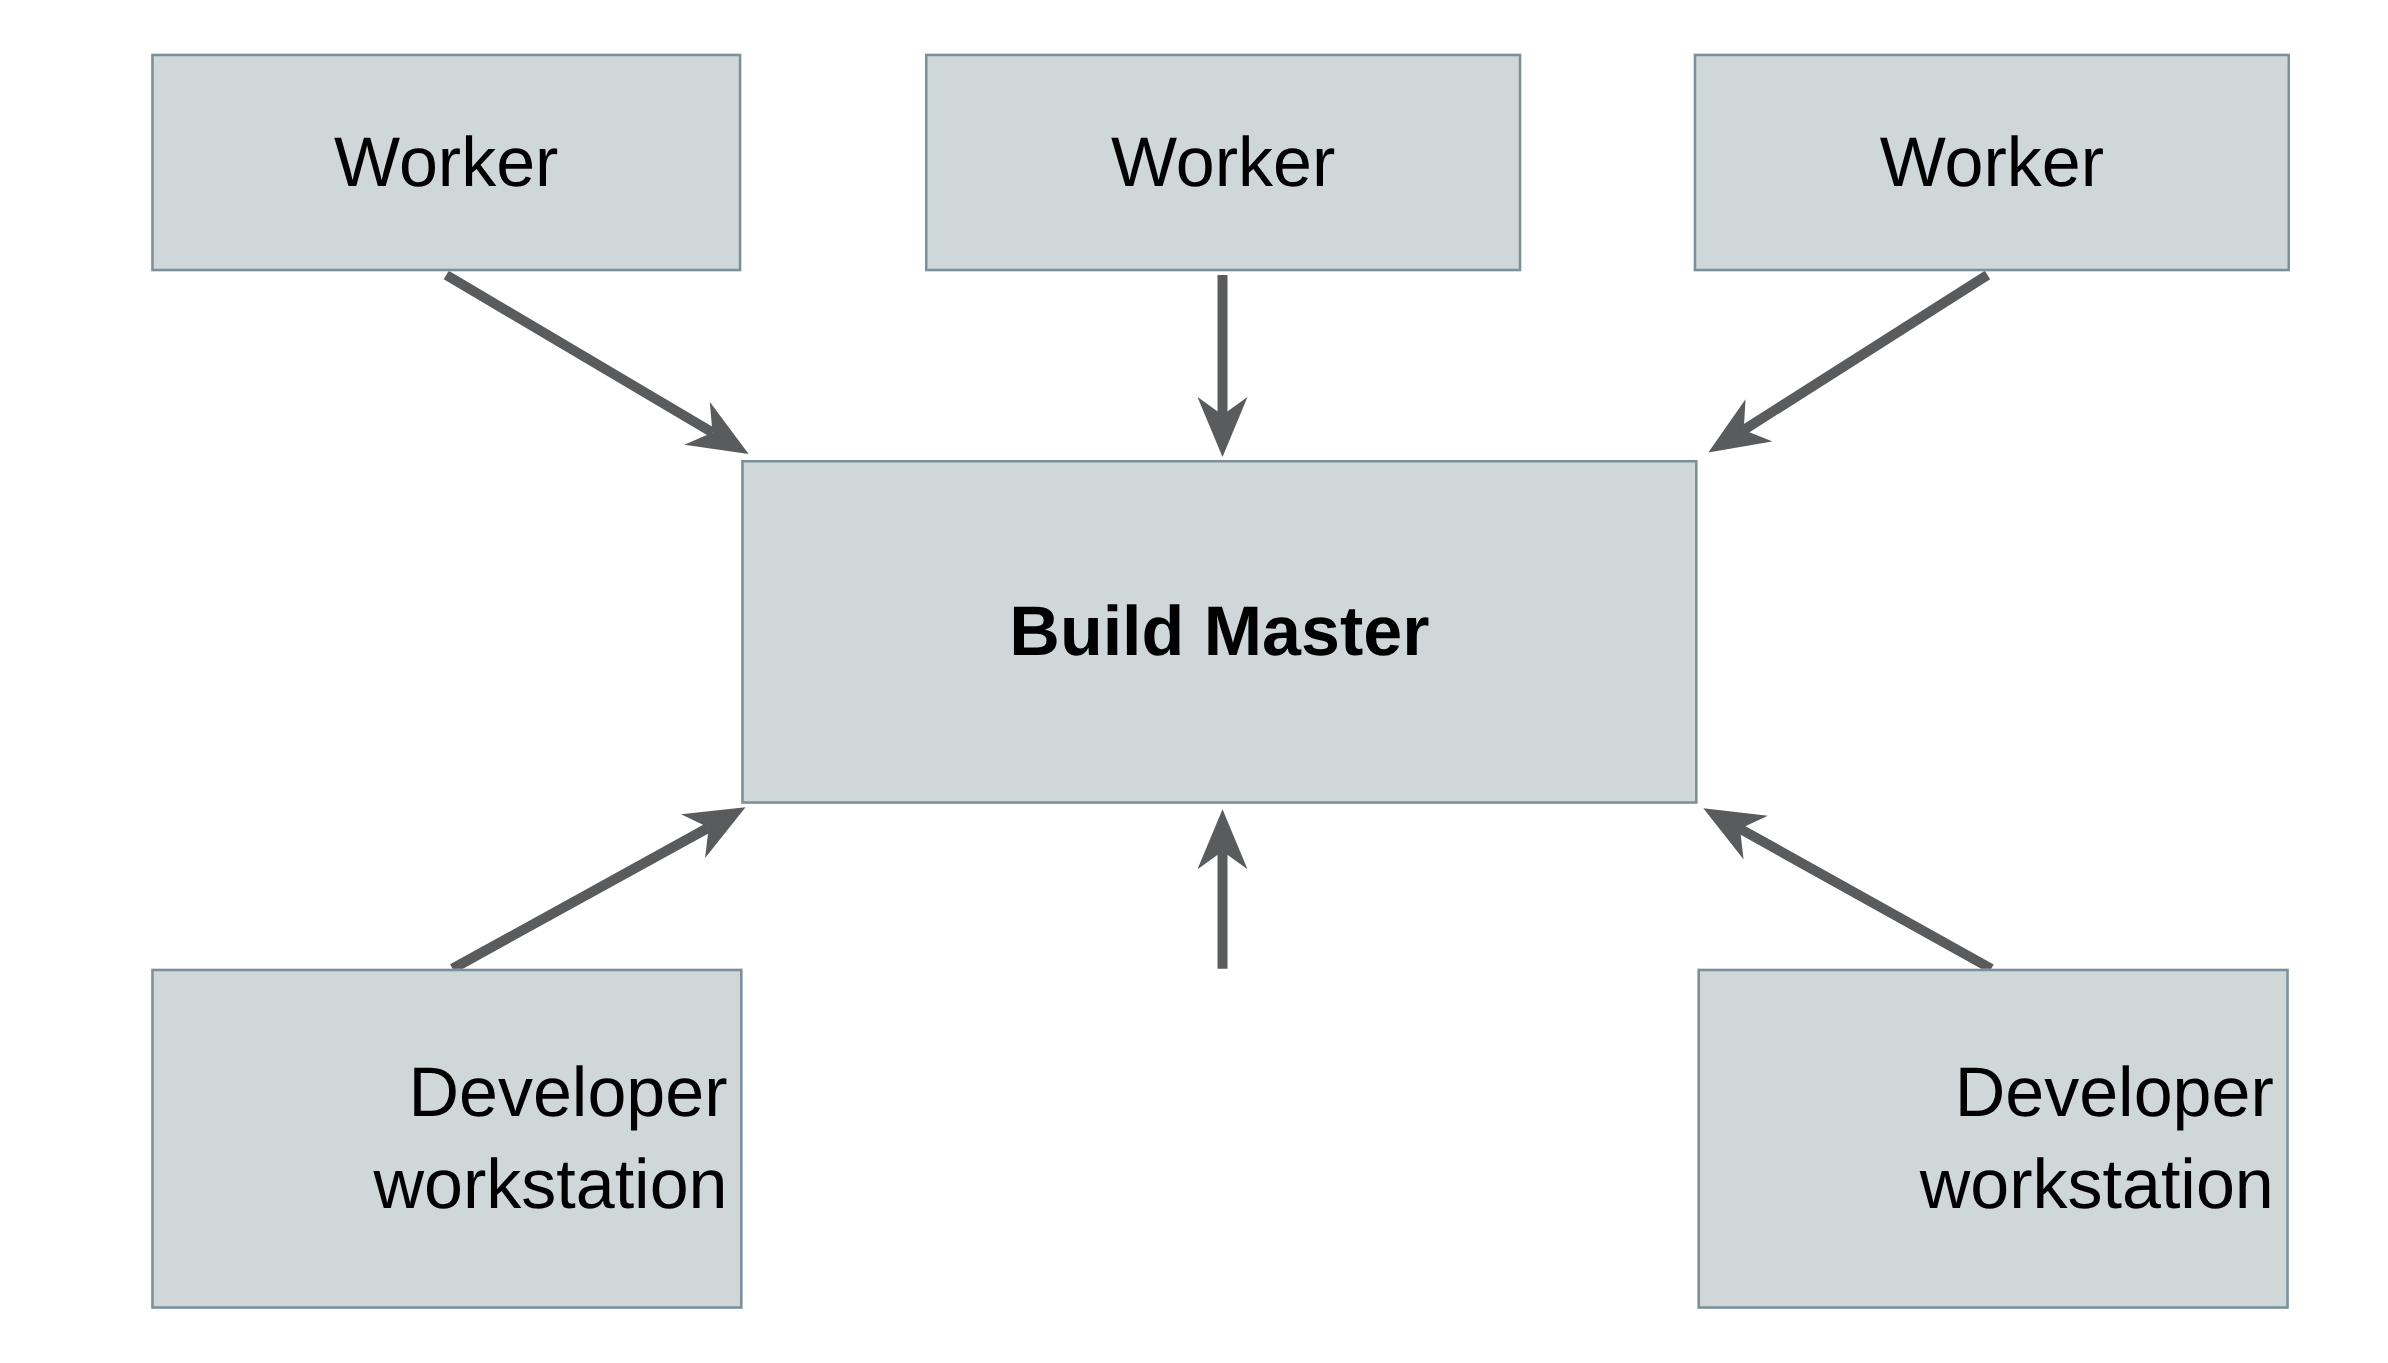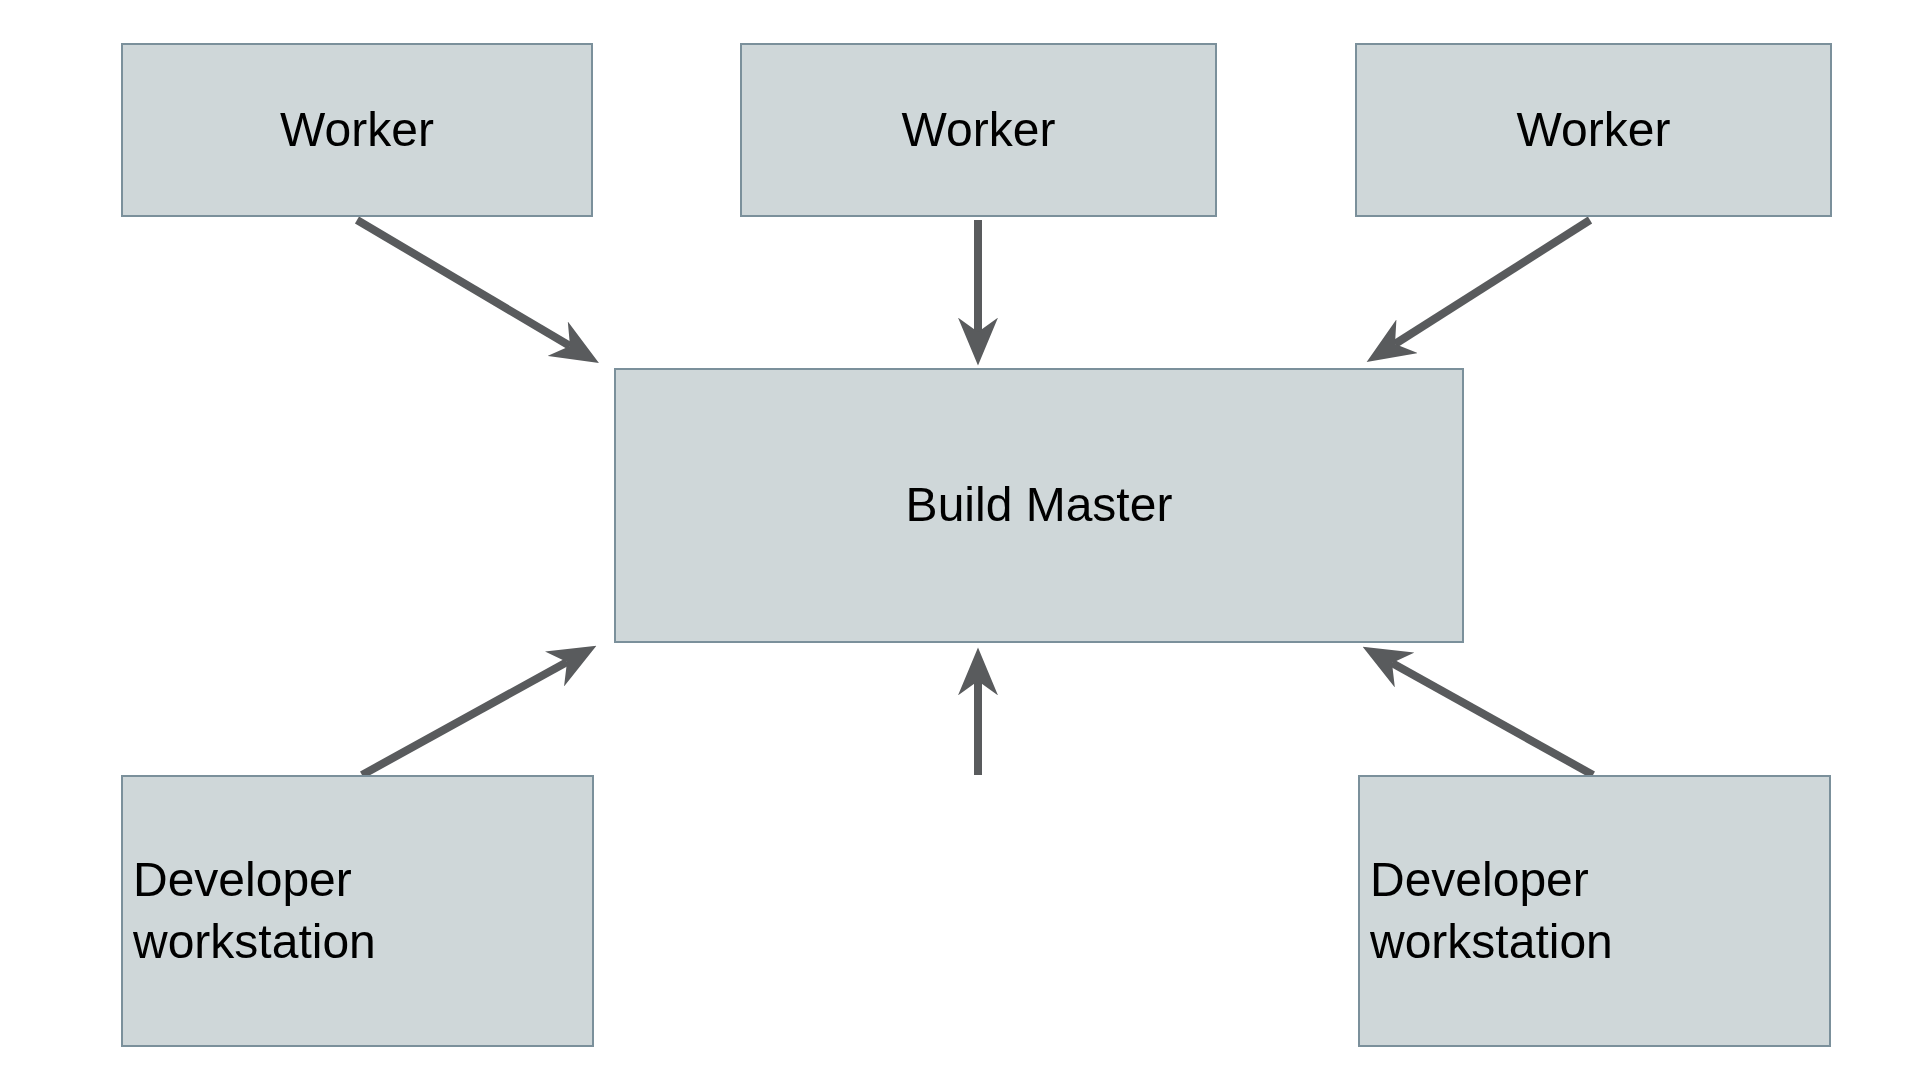--- a/index.html
+++ b/index.html
@@ -10,33 +10,33 @@
     background: var(--background, #ffffff);
     font-family: "Liberation Sans", sans-serif;
     overflow: hidden;
   }
   .node {
     position: absolute;
     box-sizing: border-box;
     display: flex;
     align-items: center;
     justify-content: center;
-    text-align: left;
+    text-align: right;
     background: var(--node-fill, #cfd7d9);
     border: 2px solid var(--node-border, #7b909b);
     color: var(--text, #000000);
-    font-size: 48px;
+    font-size: 56px;
     line-height: 1.3;
     padding: 0 10px;
   }
   
   .n-worker1        { left: 121px;  top: 43px;  width: 472px; height: 174px; }
   .n-worker2        { left: 740px;  top: 43px;  width: 477px; height: 174px; }
   .n-worker3        { left: 1355px; top: 43px;  width: 477px; height: 174px; }
-  .n-build-master   { left: 614px;  top: 368px; width: 850px; height: 275px; }
+  .n-build-master   { left: 593px;  top: 368px; width: 765px; height: 275px; font-weight: bold; }
   .n-devws-left     { left: 121px;  top: 775px; width: 473px; height: 272px; }
   .n-ci-server      { left: 740px;  top: 775px; width: 477px; height: 272px; }
   .n-devws-right    { left: 1358px; top: 775px; width: 473px; height: 272px; }
 
   .arrows {
     position: absolute;
     left: 0; top: 0;
     width: 1910px;
     height: 1090px;
     pointer-events: none;

